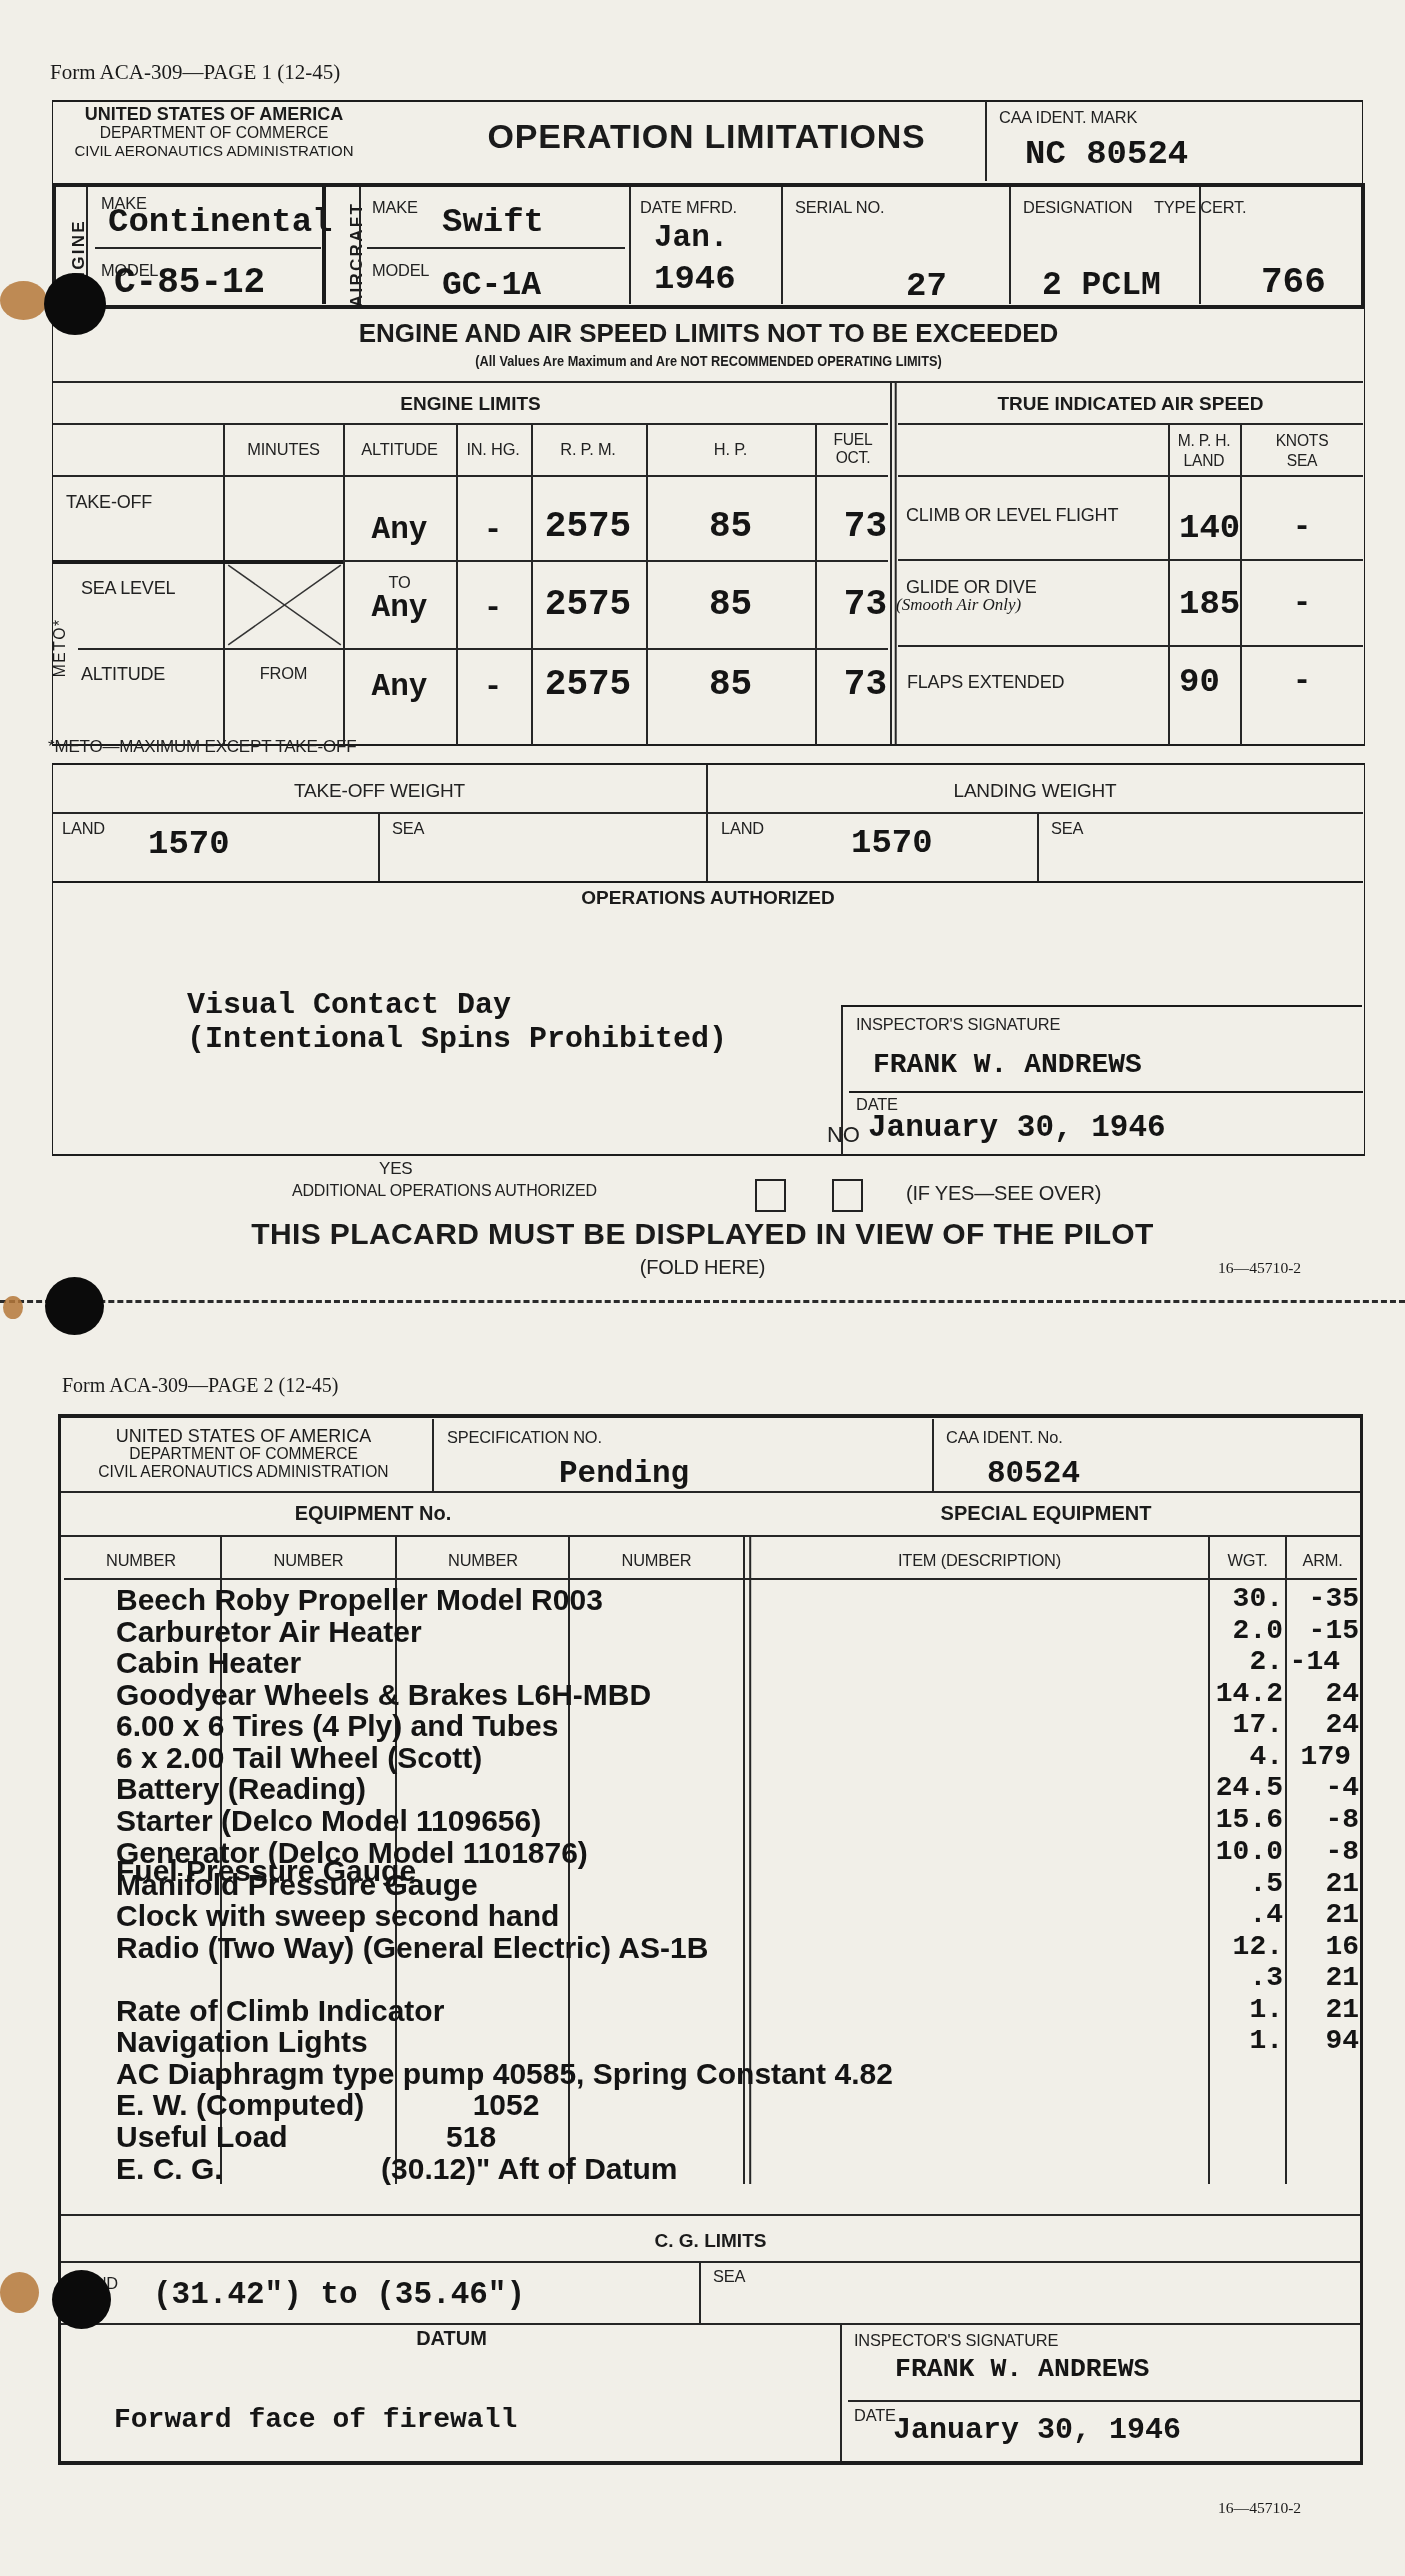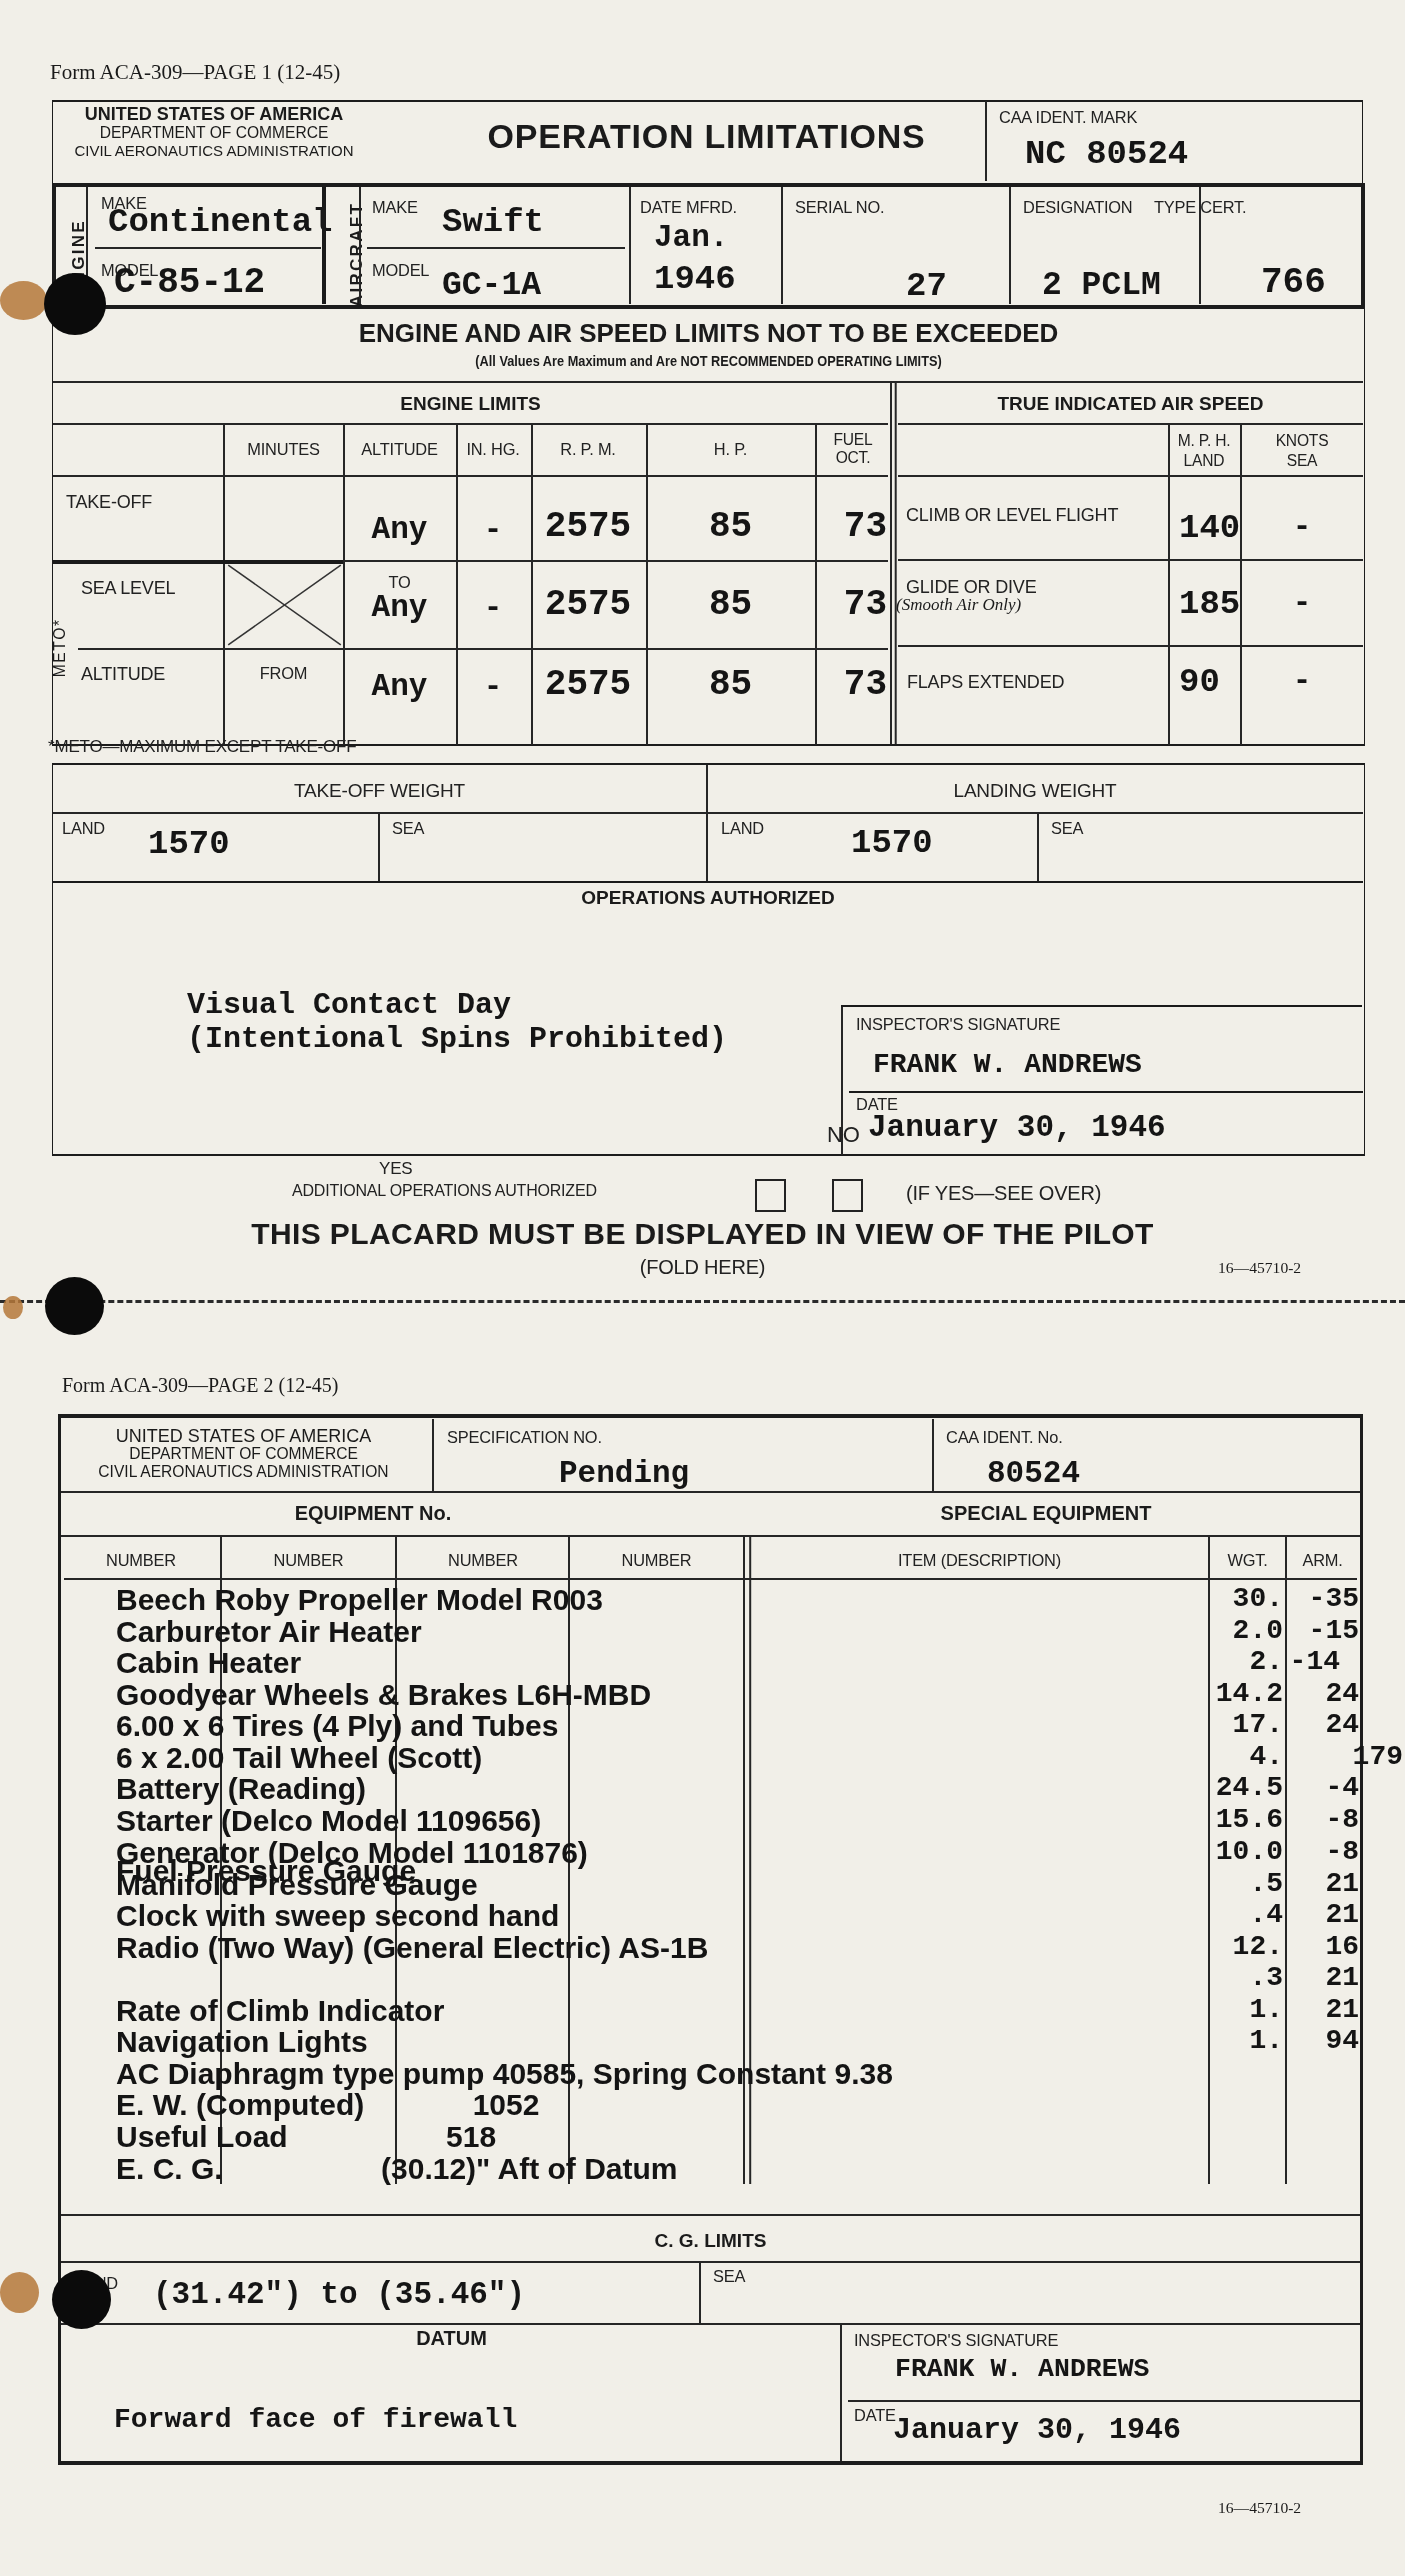--- a/index.html
+++ b/index.html
@@ -228,21 +228,21 @@
     <div class="num" style="left: 1210px; width: 73px; top: 1648px;">2.</div>
     <div class="num" style="left: 1286px; width: 54px; top: 1648px;">-14</div>
     <div class="eq-row" style="top: 1680px;">Goodyear Wheels &amp; Brakes L6H-MBD</div>
     <div class="num" style="left: 1210px; width: 73px; top: 1680px;">14.2</div>
     <div class="num" style="left: 1286px; width: 73px; top: 1680px;">24</div>
     <div class="eq-row" style="top: 1711px;">6.00 x 6 Tires (4 Ply) and Tubes</div>
     <div class="num" style="left: 1210px; width: 73px; top: 1711px;">17.</div>
     <div class="num" style="left: 1286px; width: 73px; top: 1711px;">24</div>
     <div class="eq-row" style="top: 1743px;">6 x 2.00 Tail Wheel (Scott)</div>
     <div class="num" style="left: 1210px; width: 73px; top: 1743px;">4.</div>
-    <div class="num" style="left: 1338px; width: 65px; top: 1743px; font-family: Liberation Mono, monospace;">179</div>
+    <div class="num" style="left: 1286px; width: 65px; top: 1743px; font-family: Liberation Mono, monospace;">179</div>
     <div class="eq-row" style="top: 1774px;">Battery (Reading)</div>
     <div class="num" style="left: 1210px; width: 73px; top: 1774px;">24.5</div>
     <div class="num" style="left: 1286px; width: 73px; top: 1774px;">-4</div>
     <div class="eq-row" style="top: 1806px;">Starter (Delco Model 1109656)</div>
     <div class="num" style="left: 1210px; width: 73px; top: 1806px;">15.6</div>
     <div class="num" style="left: 1286px; width: 73px; top: 1806px;">-8</div>
     <div class="eq-row" style="top: 1838px;">Generator (Delco Model 1101876)</div>
     <div class="num" style="left: 1210px; width: 73px; top: 1838px;">10.0</div>
     <div class="num" style="left: 1286px; width: 73px; top: 1838px;">-8</div>
     <div class="eq-row" style="top: 1870px;">Manifold Pressure Gauge</div>
@@ -256,21 +256,21 @@
     <div class="num" style="left: 1286px; width: 73px; top: 1933px;">16</div>
     <div class="eq-row" style="top: 1856px;">Fuel Pressure Gauge</div>
     <div class="num" style="left: 1210px; width: 73px; top: 1964px;">.3</div>
     <div class="num" style="left: 1286px; width: 73px; top: 1964px;">21</div>
     <div class="eq-row" style="top: 1996px;">Rate of Climb Indicator</div>
     <div class="num" style="left: 1210px; width: 73px; top: 1996px;">1.</div>
     <div class="num" style="left: 1286px; width: 73px; top: 1996px;">21</div>
     <div class="eq-row" style="top: 2027px;">Navigation Lights</div>
     <div class="num" style="left: 1210px; width: 73px; top: 2027px;">1.</div>
     <div class="num" style="left: 1286px; width: 73px; top: 2027px;">94</div>
-    <div class="eq-row" style="top: 2059px;">AC Diaphragm type pump 40585, Spring Constant 9.38</div>
+    <div class="eq-row" style="top: 2059px;">AC Diaphragm type pump 40585, Spring Constant 4.82</div>
     <div class="num" style="left: 1210px; width: 73px; top: 2059px;"></div>
     <div class="num" style="left: 1286px; width: 73px; top: 2059px;"></div>
     <div class="eq-row" style="top: 2090px;">E. W. (Computed)             1052</div>
     <div class="num" style="left: 1210px; width: 73px; top: 2090px;"></div>
     <div class="num" style="left: 1286px; width: 73px; top: 2090px;"></div>
     <div class="eq-row" style="top: 2122px;">Useful Load                   518</div>
     <div class="num" style="left: 1210px; width: 73px; top: 2122px;"></div>
     <div class="num" style="left: 1286px; width: 73px; top: 2122px;"></div>
     <div class="eq-row" style="top: 2154px;">E. C. G.                   (30.12)" Aft of Datum</div>
     <div class="num" style="left: 1210px; width: 73px; top: 2154px;"></div>

